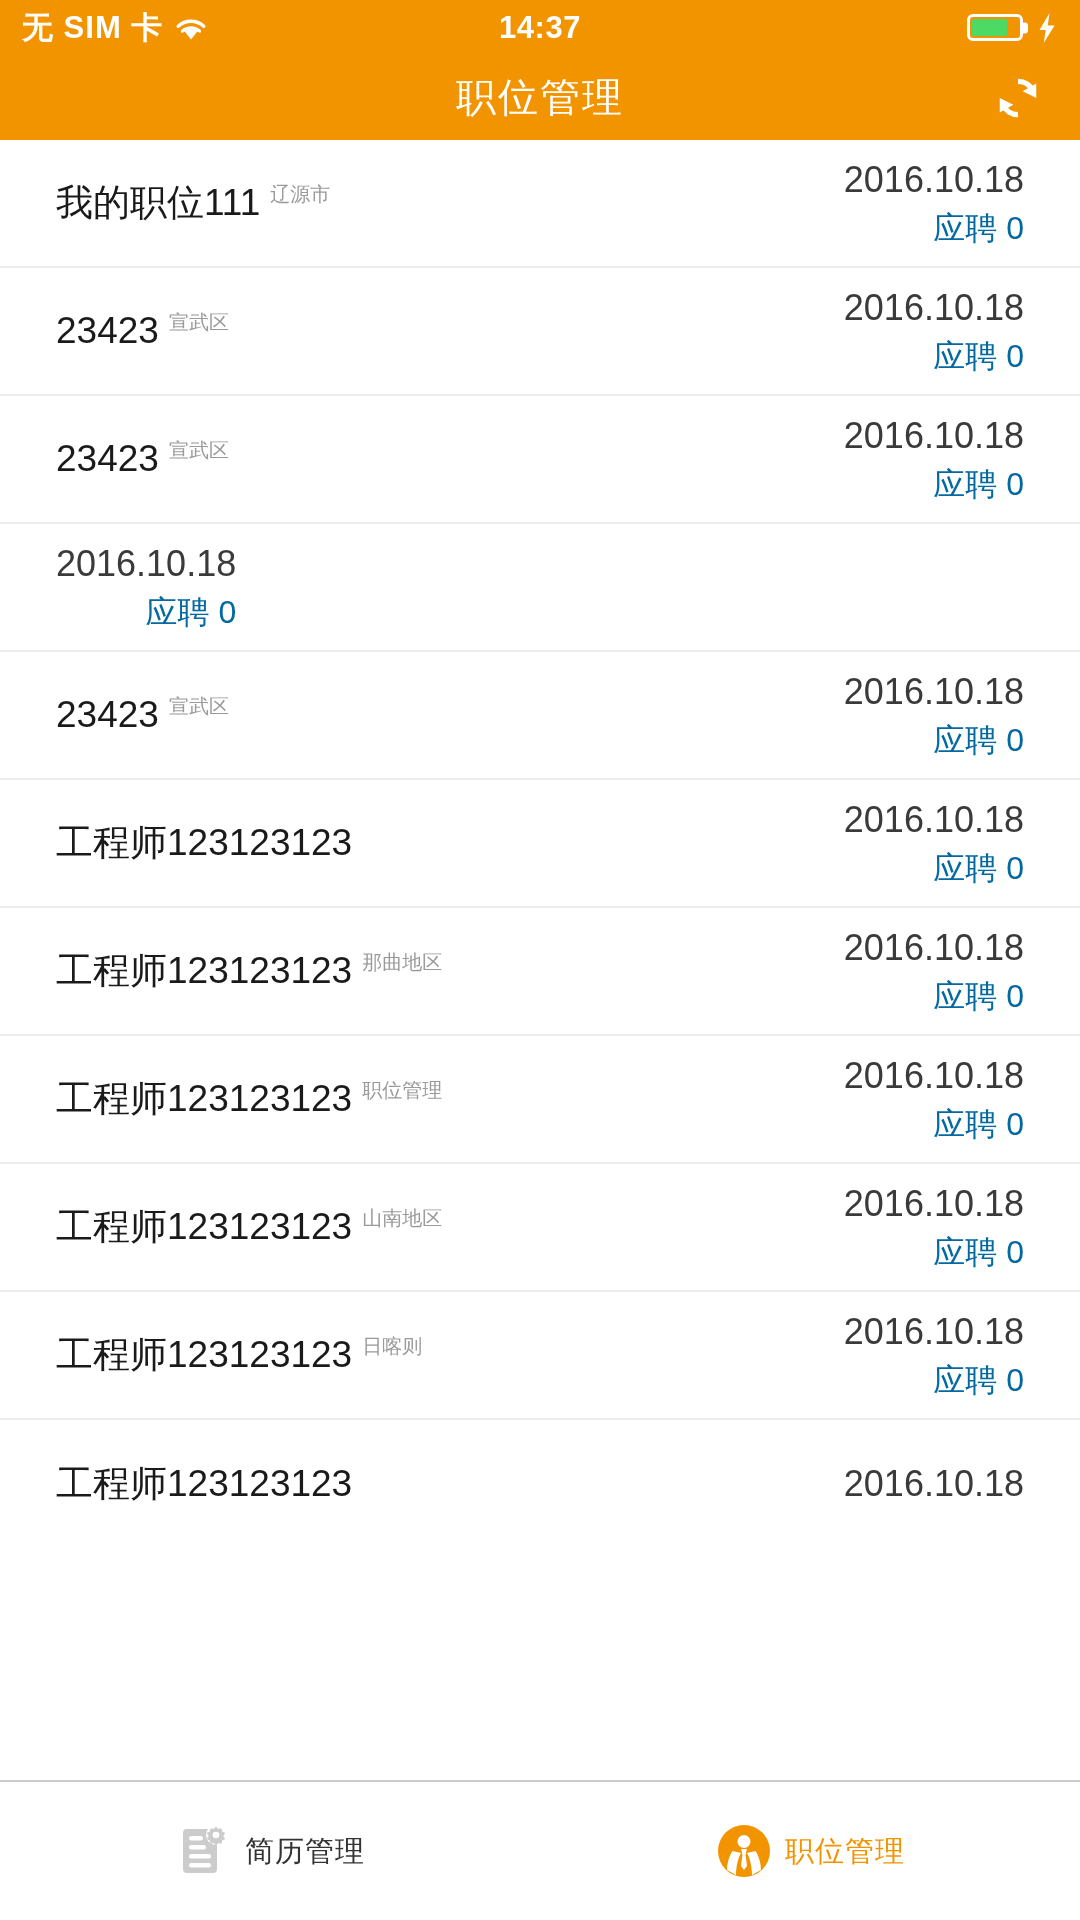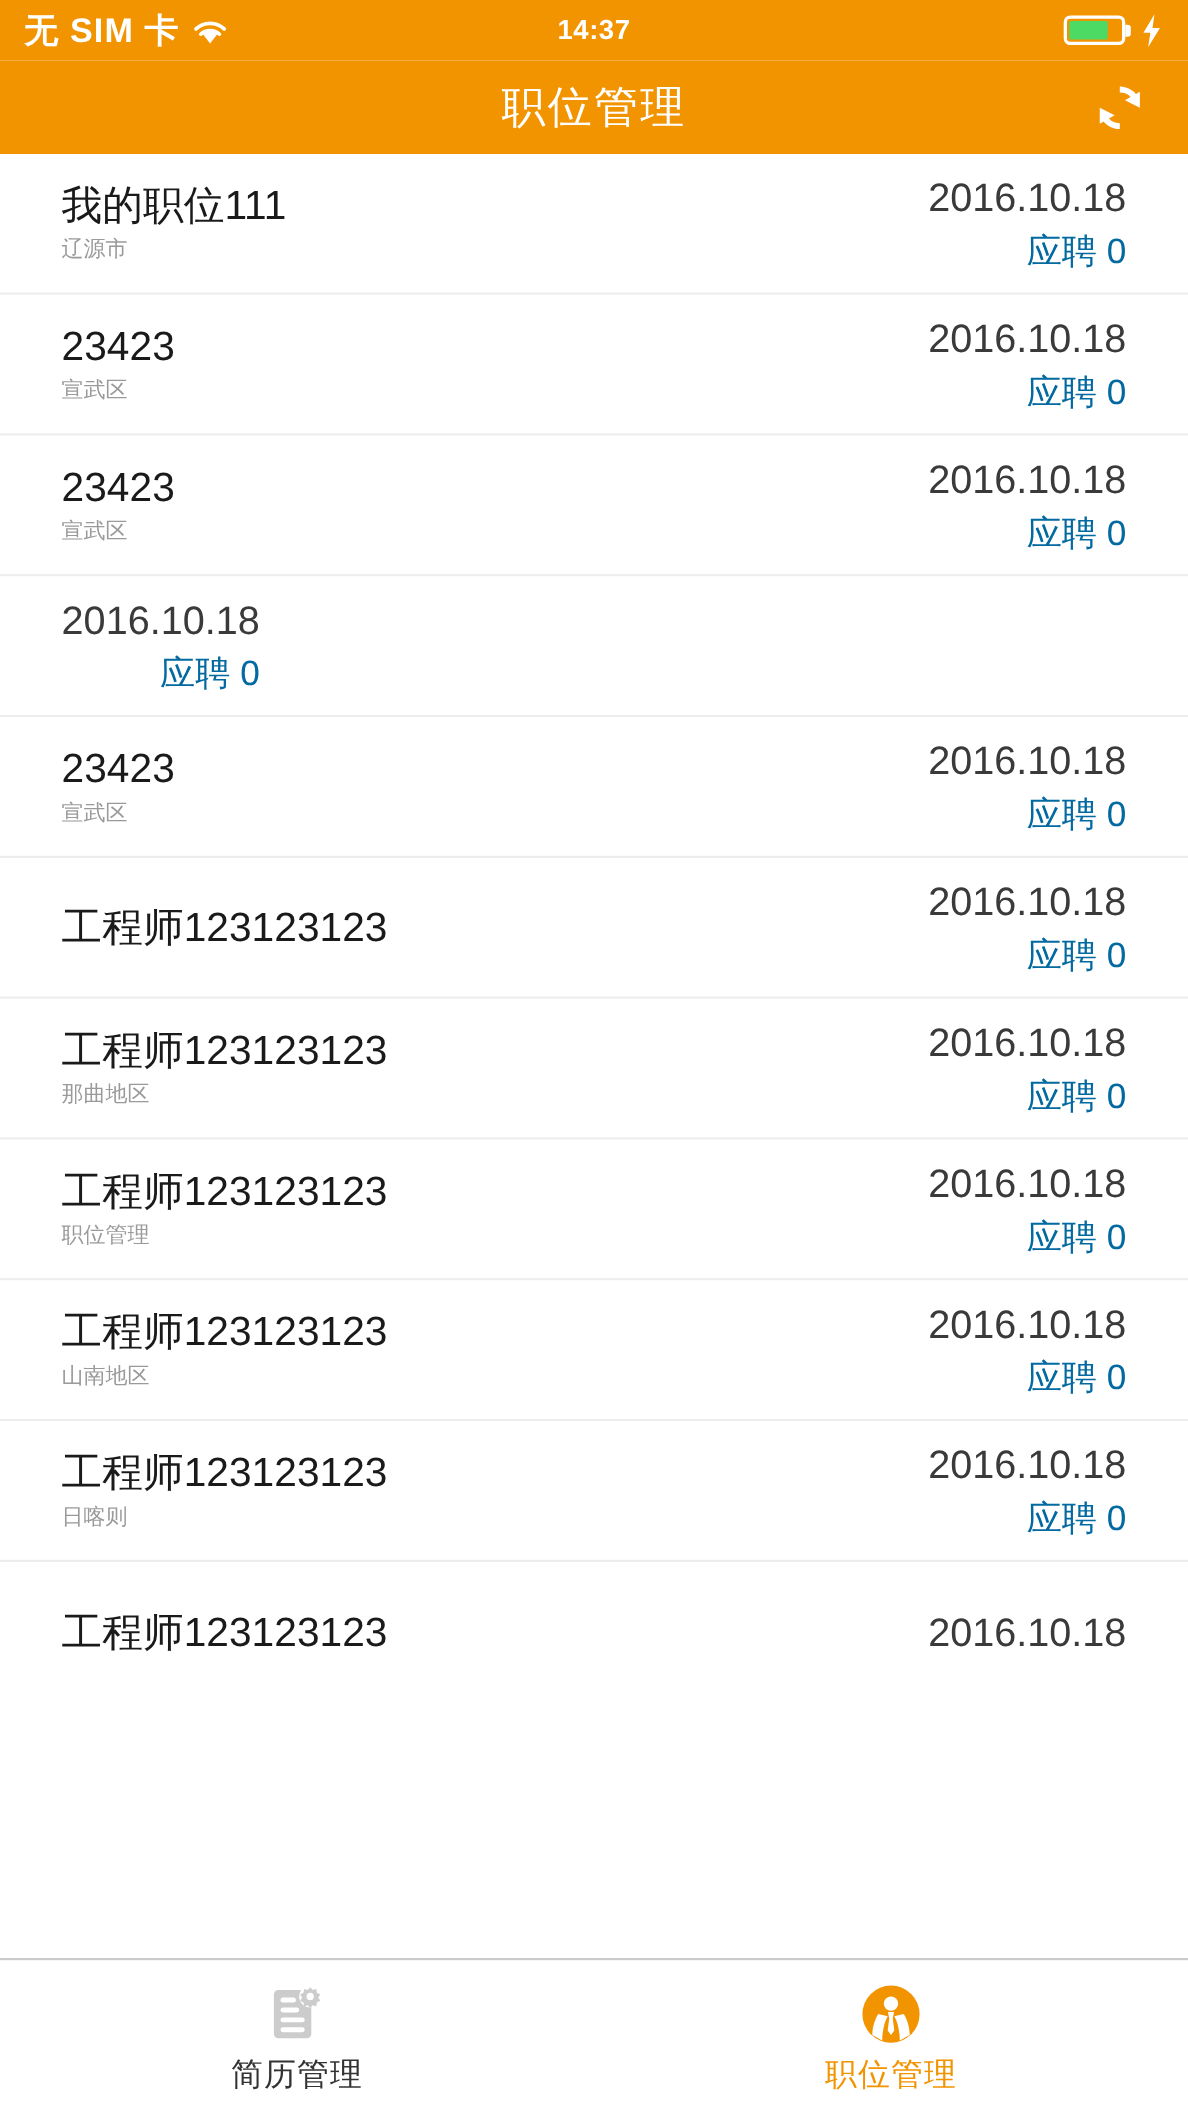--- a/index.html
+++ b/index.html
@@ -15,21 +15,21 @@
   .statusbar {
     height:55px; background:#F29400; color:#fff;
     display:flex; align-items:center; position:relative; flex:0 0 55px;
     padding:0 22px;
   }
   .sb-left { display:flex; align-items:center; gap:11px; }
   .sb-carrier { font-size:31px; letter-spacing:1px; line-height:1;font-weight:bold; }
   .wifi-icon { width:34px; height:26px; display:block; }
   .sb-center {
     position:absolute; left:0; right:0; text-align:center;
-    font-size:25px; font-weight:bold; letter-spacing:0.5px;
+    font-size:31px; font-weight:bold; letter-spacing:0.5px;
   }
   .sb-right { margin-left:auto; display:flex; align-items:center; gap:6px; }
   .battery {
     width:56px; height:27px; border:3px solid #ffffff; border-radius:6px;
     position:relative; padding:2px; display:flex; align-items:center;
   }
   .battery:after{
     content:""; position:absolute; right:-8px; top:50%; transform:translateY(-50%);
     width:5px; height:11px; background:#fff; border-radius:0 3px 3px 0;
   }
@@ -51,42 +51,42 @@
   
   .list {
     flex:1 1 auto; background:#fff; overflow:hidden; position:relative;
   }
   .row {
     height:128px; padding:0 56px 0 56px;
     display:flex; align-items:center; justify-content:space-between;
     border-bottom:2px solid #EDEDED; background:#fff;
   }
   .row:last-child { border-bottom:none; }
-  .row-left { display:flex; flex-direction:column; justify-content:center; gap:10px; min-width:0; }
+  .row-left { display:flex; flex-direction:row; justify-content:center; gap:10px; min-width:0; }
   .row-title {
     font-size:37px; color:#1A1A1A; line-height:1.05;
     white-space:nowrap; overflow:hidden;
   }
   .row-city { font-size:20px; color:#9A9A9A; line-height:1.05; }
   .row-right {
     display:flex; flex-direction:column; align-items:flex-end;
     justify-content:center; gap:14px; flex:0 0 auto;
   }
   .row-date { font-size:36px; color:#3A3A3A; line-height:1; }
   .row-apply { font-size:32px; color:#0369a1; line-height:1; white-space:nowrap; }
 
   
   .tabbar {
     flex:0 0 140px; height:140px; background:#FFFFFF;
     border-top:2px solid #CCCCCC;
     display:flex; align-items:center;
   }
   .tab {
     flex:1 1 0; height:100%;
-    display:flex; flex-direction:column; align-items:center; justify-content:center; gap:12px;
+    display:flex; align-items:center; justify-content:center; gap:12px;
   }
   .tab-icon { width:58px; height:58px; display:flex; align-items:center; justify-content:center; }
   .tab-icon svg { display:block; }
   .tab-label { font-size:29px; color:#333333; letter-spacing:1px; line-height:1; }
   .tab.active .tab-label { color:#F29400; }
 </style>
 </head>
 <body>
 
 <div id="app">

